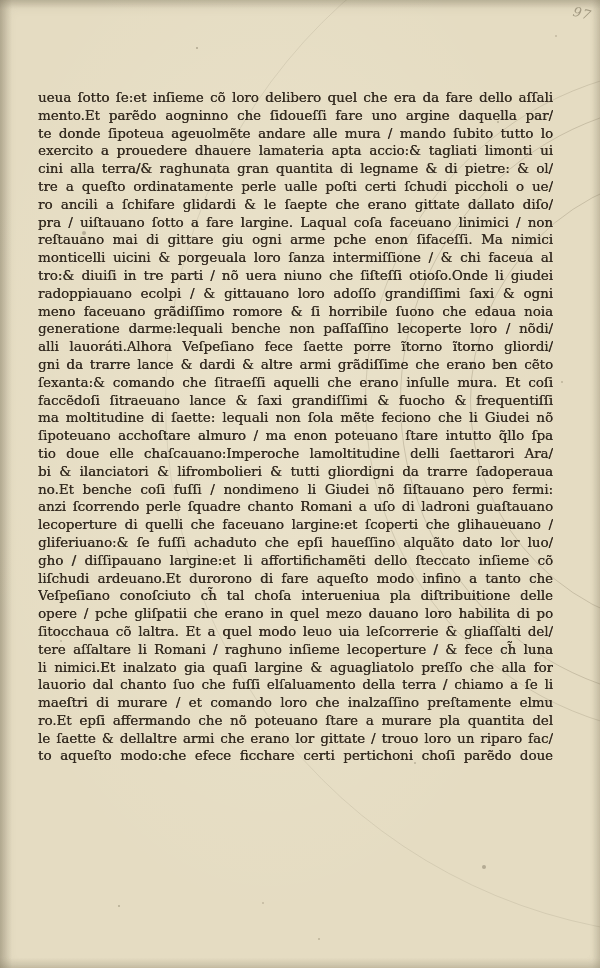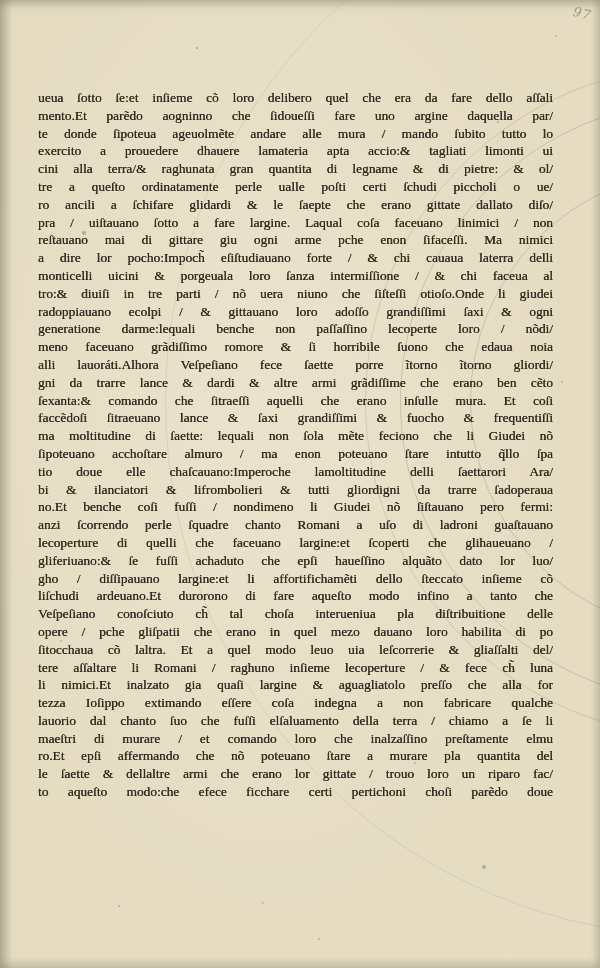--- a/index.html
+++ b/index.html
@@ -61,21 +61,20 @@
     font-style: italic;
     transform: rotate(14deg);
     letter-spacing: 1px;
   }
   .textblock {
     position: absolute;
     left: 38px;
     top: 89px;
     width: 515px;
     color: #32291f;
-    font-family: Liberation Serif, serif;
   }
   .line {
     font-size: 13.4px;
     line-height: 17.8px;
     height: 17.8px;
     overflow: hidden;
     text-align: justify;
     text-align-last: justify;
     text-justify: inter-word;
     white-space: normal;
@@ -98,46 +97,44 @@
   <div class="textblock">
     <div class="line">ueua ſotto ſe:et inſieme cõ loro delibero quel che era da fare dello aſſali</div>
     <div class="line">mento.Et parẽdo aogninno che ſidoueſſi fare uno argine daquella par/</div>
     <div class="line">te donde ſipoteua ageuolmẽte andare alle mura / mando ſubito tutto lo</div>
     <div class="line">exercito a prouedere dhauere lamateria apta accio:&amp; tagliati limonti ui</div>
     <div class="line">cini alla terra/&amp; raghunata gran quantita di legname &amp; di pietre: &amp; ol/</div>
     <div class="line">tre a queſto ordinatamente perle ualle poſti certi ſchudi piccholi o ue/</div>
     <div class="line">ro ancili a ſchifare glidardi &amp; le ſaepte che erano gittate dallato diſo/</div>
     <div class="line">pra / uiſtauano ſotto a fare largine. Laqual coſa faceuano linimici / non</div>
     <div class="line">reſtauano mai di gittare giu ogni arme pche enon ſifaceſſi. Ma nimici</div>
-    <div class="line">a dire lor pocho:Impoch̃ eſiſtudiauano forte / &amp; chi cauaua laterra delli</div>
     <div class="line">monticelli uicini &amp; porgeuala loro ſanza intermiſſione / &amp; chi faceua al</div>
     <div class="line">tro:&amp; diuiſi in tre parti / nõ uera niuno che ſiſteſſi otioſo.Onde li giudei</div>
     <div class="line">radoppiauano ecolpi / &amp; gittauano loro adoſſo grandiſſimi ſaxi &amp; ogni</div>
+    <div class="line">meno faceuano grãdiſſimo romore &amp; ſi horribile ſuono che edaua noia</div>
     <div class="line">generatione darme:lequali benche non paſſaſſino lecoperte loro / nõdi/</div>
-    <div class="line">meno faceuano grãdiſſimo romore &amp; ſi horribile ſuono che edaua noia</div>
     <div class="line">alli lauoráti.Alhora Veſpeſiano fece ſaette porre ĩtorno ĩtorno gliordi/</div>
     <div class="line">gni da trarre lance &amp; dardi &amp; altre armi grãdiſſime che erano ben cẽto</div>
     <div class="line">ſexanta:&amp; comando che ſitraeſſi aquelli che erano inſulle mura. Et coſi</div>
     <div class="line">faccẽdoſi ſitraeuano lance &amp; ſaxi grandiſſimi &amp; fuocho &amp; frequentiſſi</div>
     <div class="line">ma moltitudine di ſaette: lequali non ſola mẽte feciono che li Giudei nõ</div>
     <div class="line">ſipoteuano acchoſtare almuro / ma enon poteuano ſtare intutto q̃llo ſpa</div>
     <div class="line">tio doue elle chaſcauano:Imperoche lamoltitudine delli ſaettarori Ara/</div>
     <div class="line">bi &amp; ilanciatori &amp; lifrombolieri &amp; tutti gliordigni da trarre ſadoperaua</div>
     <div class="line">no.Et benche coſi fuſſi / nondimeno li Giudei nõ ſiſtauano pero fermi:</div>
     <div class="line">anzi ſcorrendo perle ſquadre chanto Romani a uſo di ladroni guaſtauano</div>
     <div class="line">lecoperture di quelli che faceuano largine:et ſcoperti che glihaueuano /</div>
     <div class="line">gliferiuano:&amp; ſe fuſſi achaduto che epſi haueſſino alquãto dato lor luo/</div>
     <div class="line">gho / diſſipauano largine:et li affortifichamẽti dello ſteccato inſieme cõ</div>
     <div class="line">liſchudi ardeuano.Et durorono di fare aqueſto modo infino a tanto che</div>
     <div class="line">Veſpeſiano conoſciuto ch̃ tal choſa interueniua pla diſtribuitione delle</div>
     <div class="line">opere / pche gliſpatii che erano in quel mezo dauano loro habilita di po</div>
     <div class="line">ſitocchaua cõ laltra. Et a quel modo leuo uia leſcorrerie &amp; gliaſſalti del/</div>
     <div class="line">tere aſſaltare li Romani / raghuno inſieme lecoperture / &amp; fece ch̃ luna</div>
     <div class="line">li nimici.Et inalzato gia quaſi largine &amp; aguagliatolo preſſo che alla for</div>
-    <div class="line">tezza Ioſippo extimando eſſere coſa indegna a non fabricare qualche</div>
     <div class="line">lauorio dal chanto ſuo che fuſſi elſaluamento della terra / chiamo a ſe li</div>
     <div class="line">maeſtri di murare / et comando loro che inalzaſſino preſtamente elmu</div>
     <div class="line">ro.Et epſi affermando che nõ poteuano ſtare a murare pla quantita del</div>
     <div class="line">le ſaette &amp; dellaltre armi che erano lor gittate / trouo loro un riparo fac/</div>
     <div class="line">to aqueſto modo:che efece ficchare certi pertichoni choſi parẽdo doue</div>
   </div>
 
 </div>
 
 </body></html>

